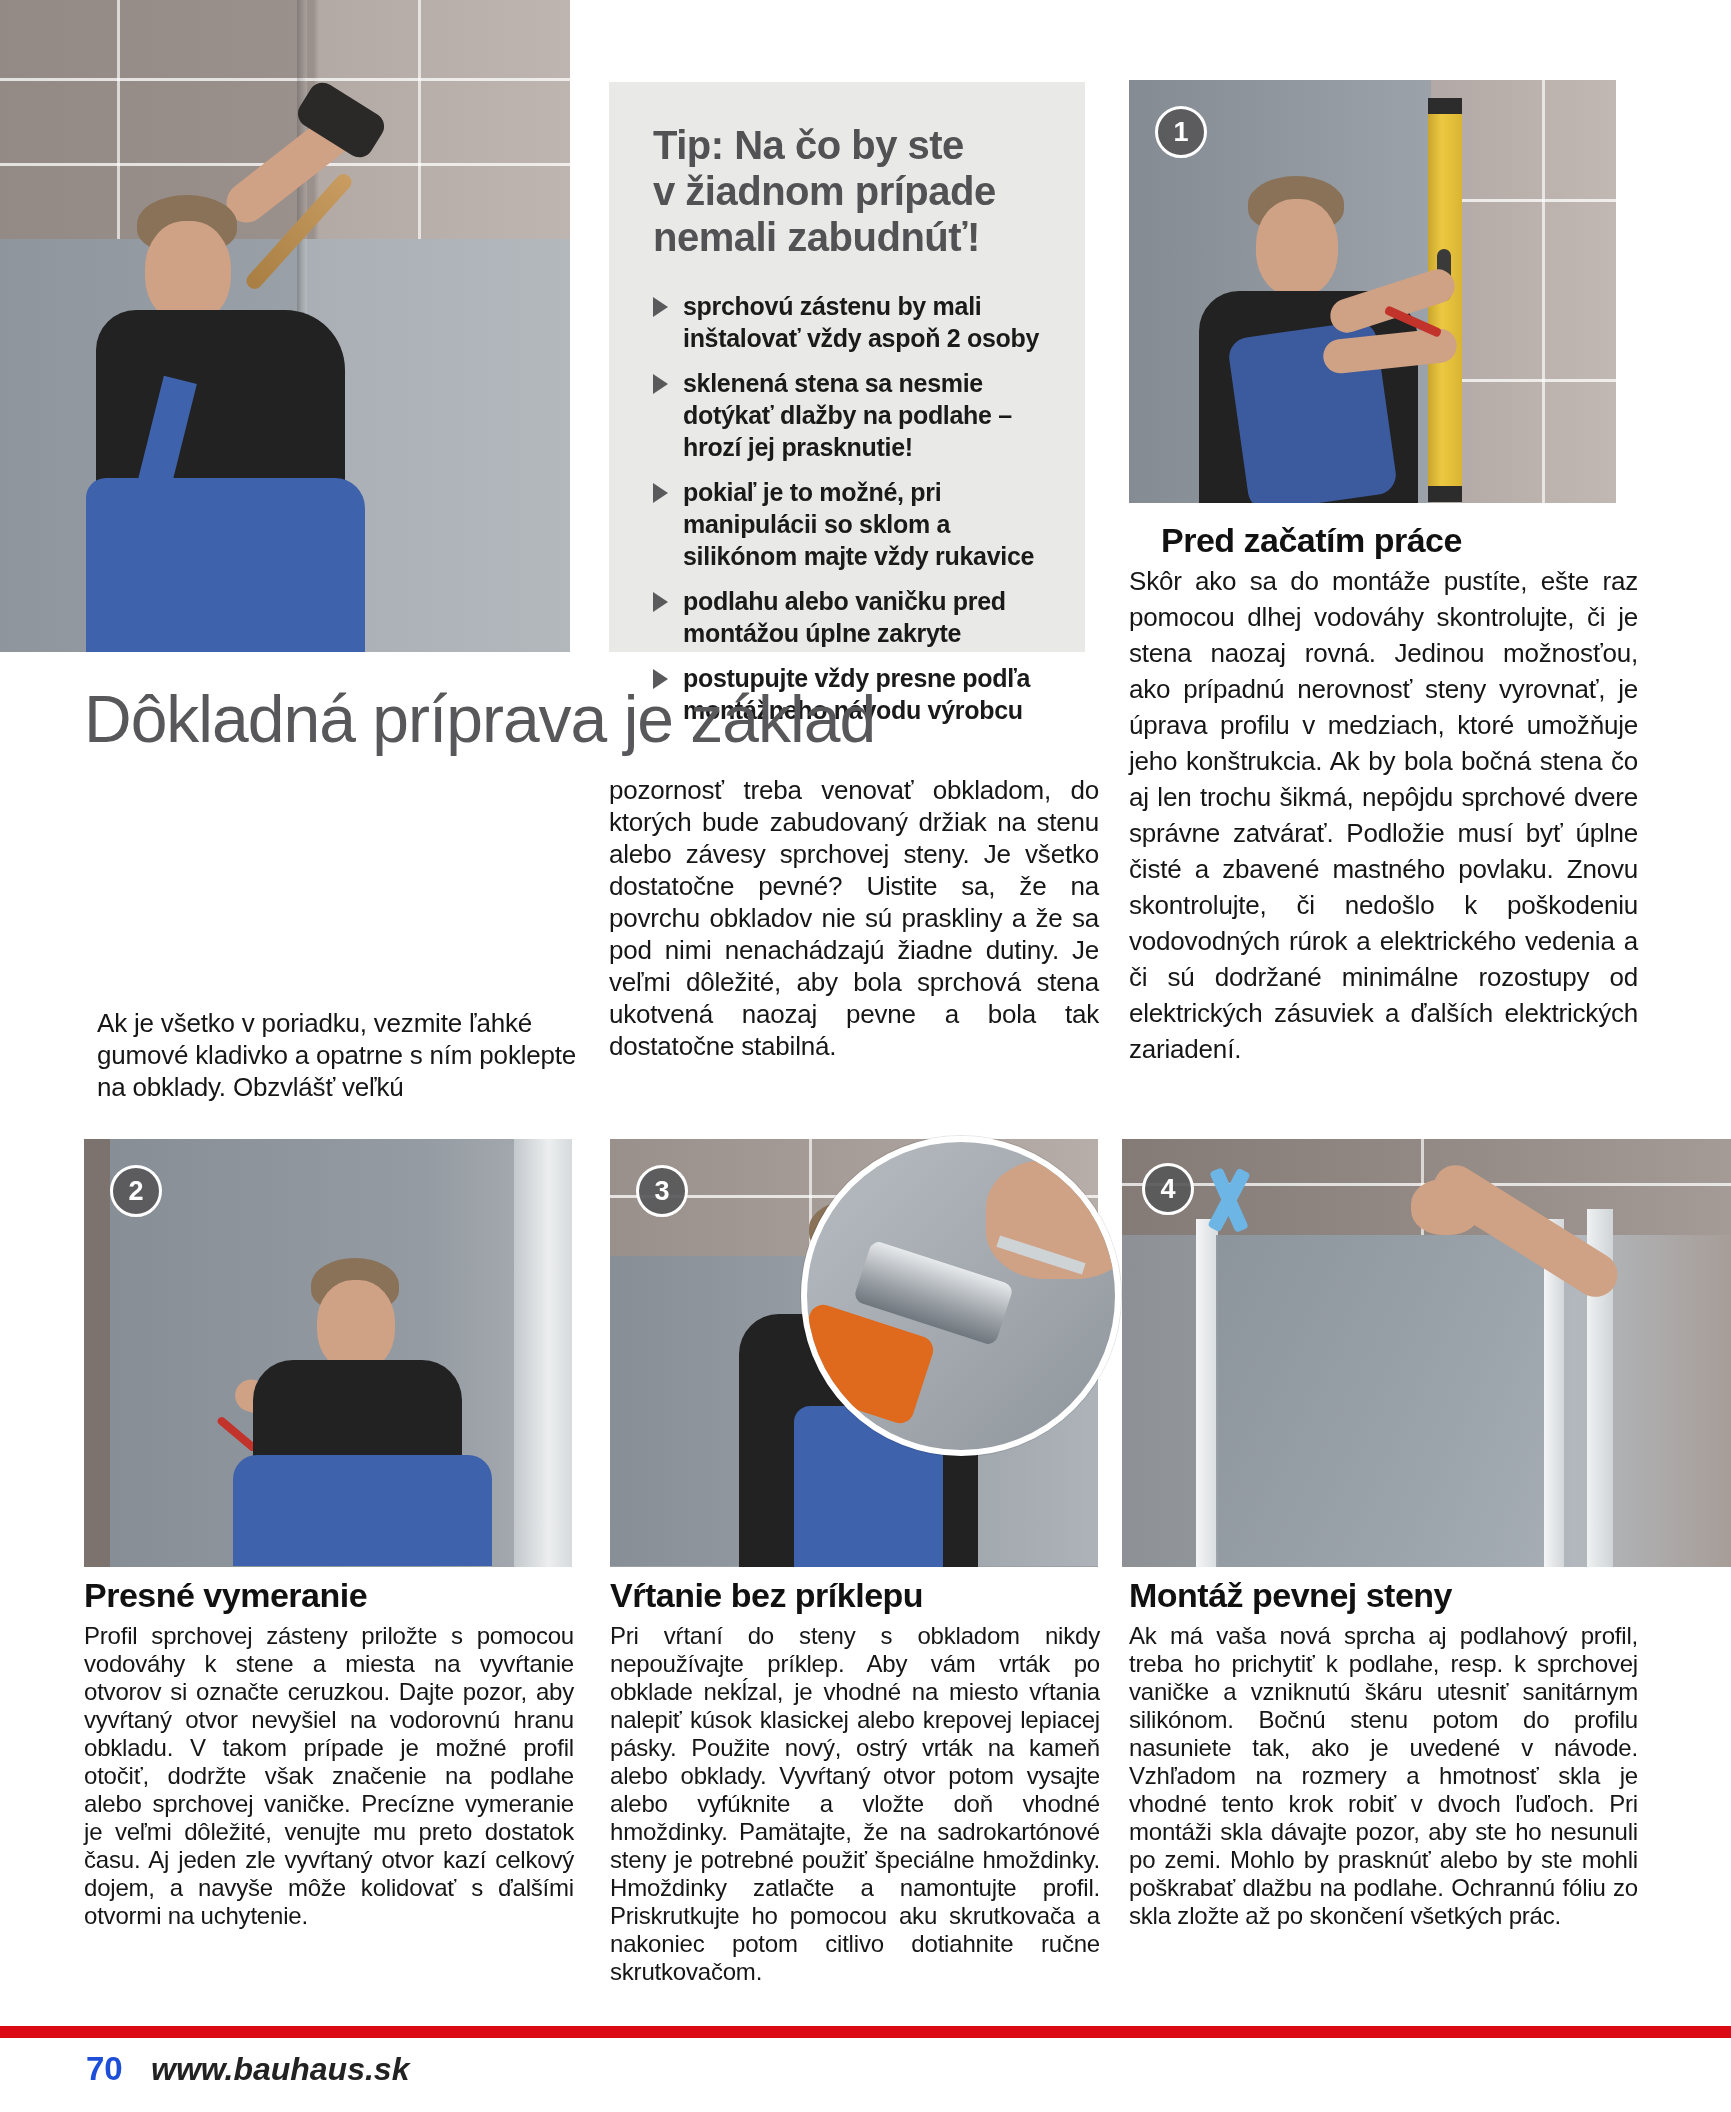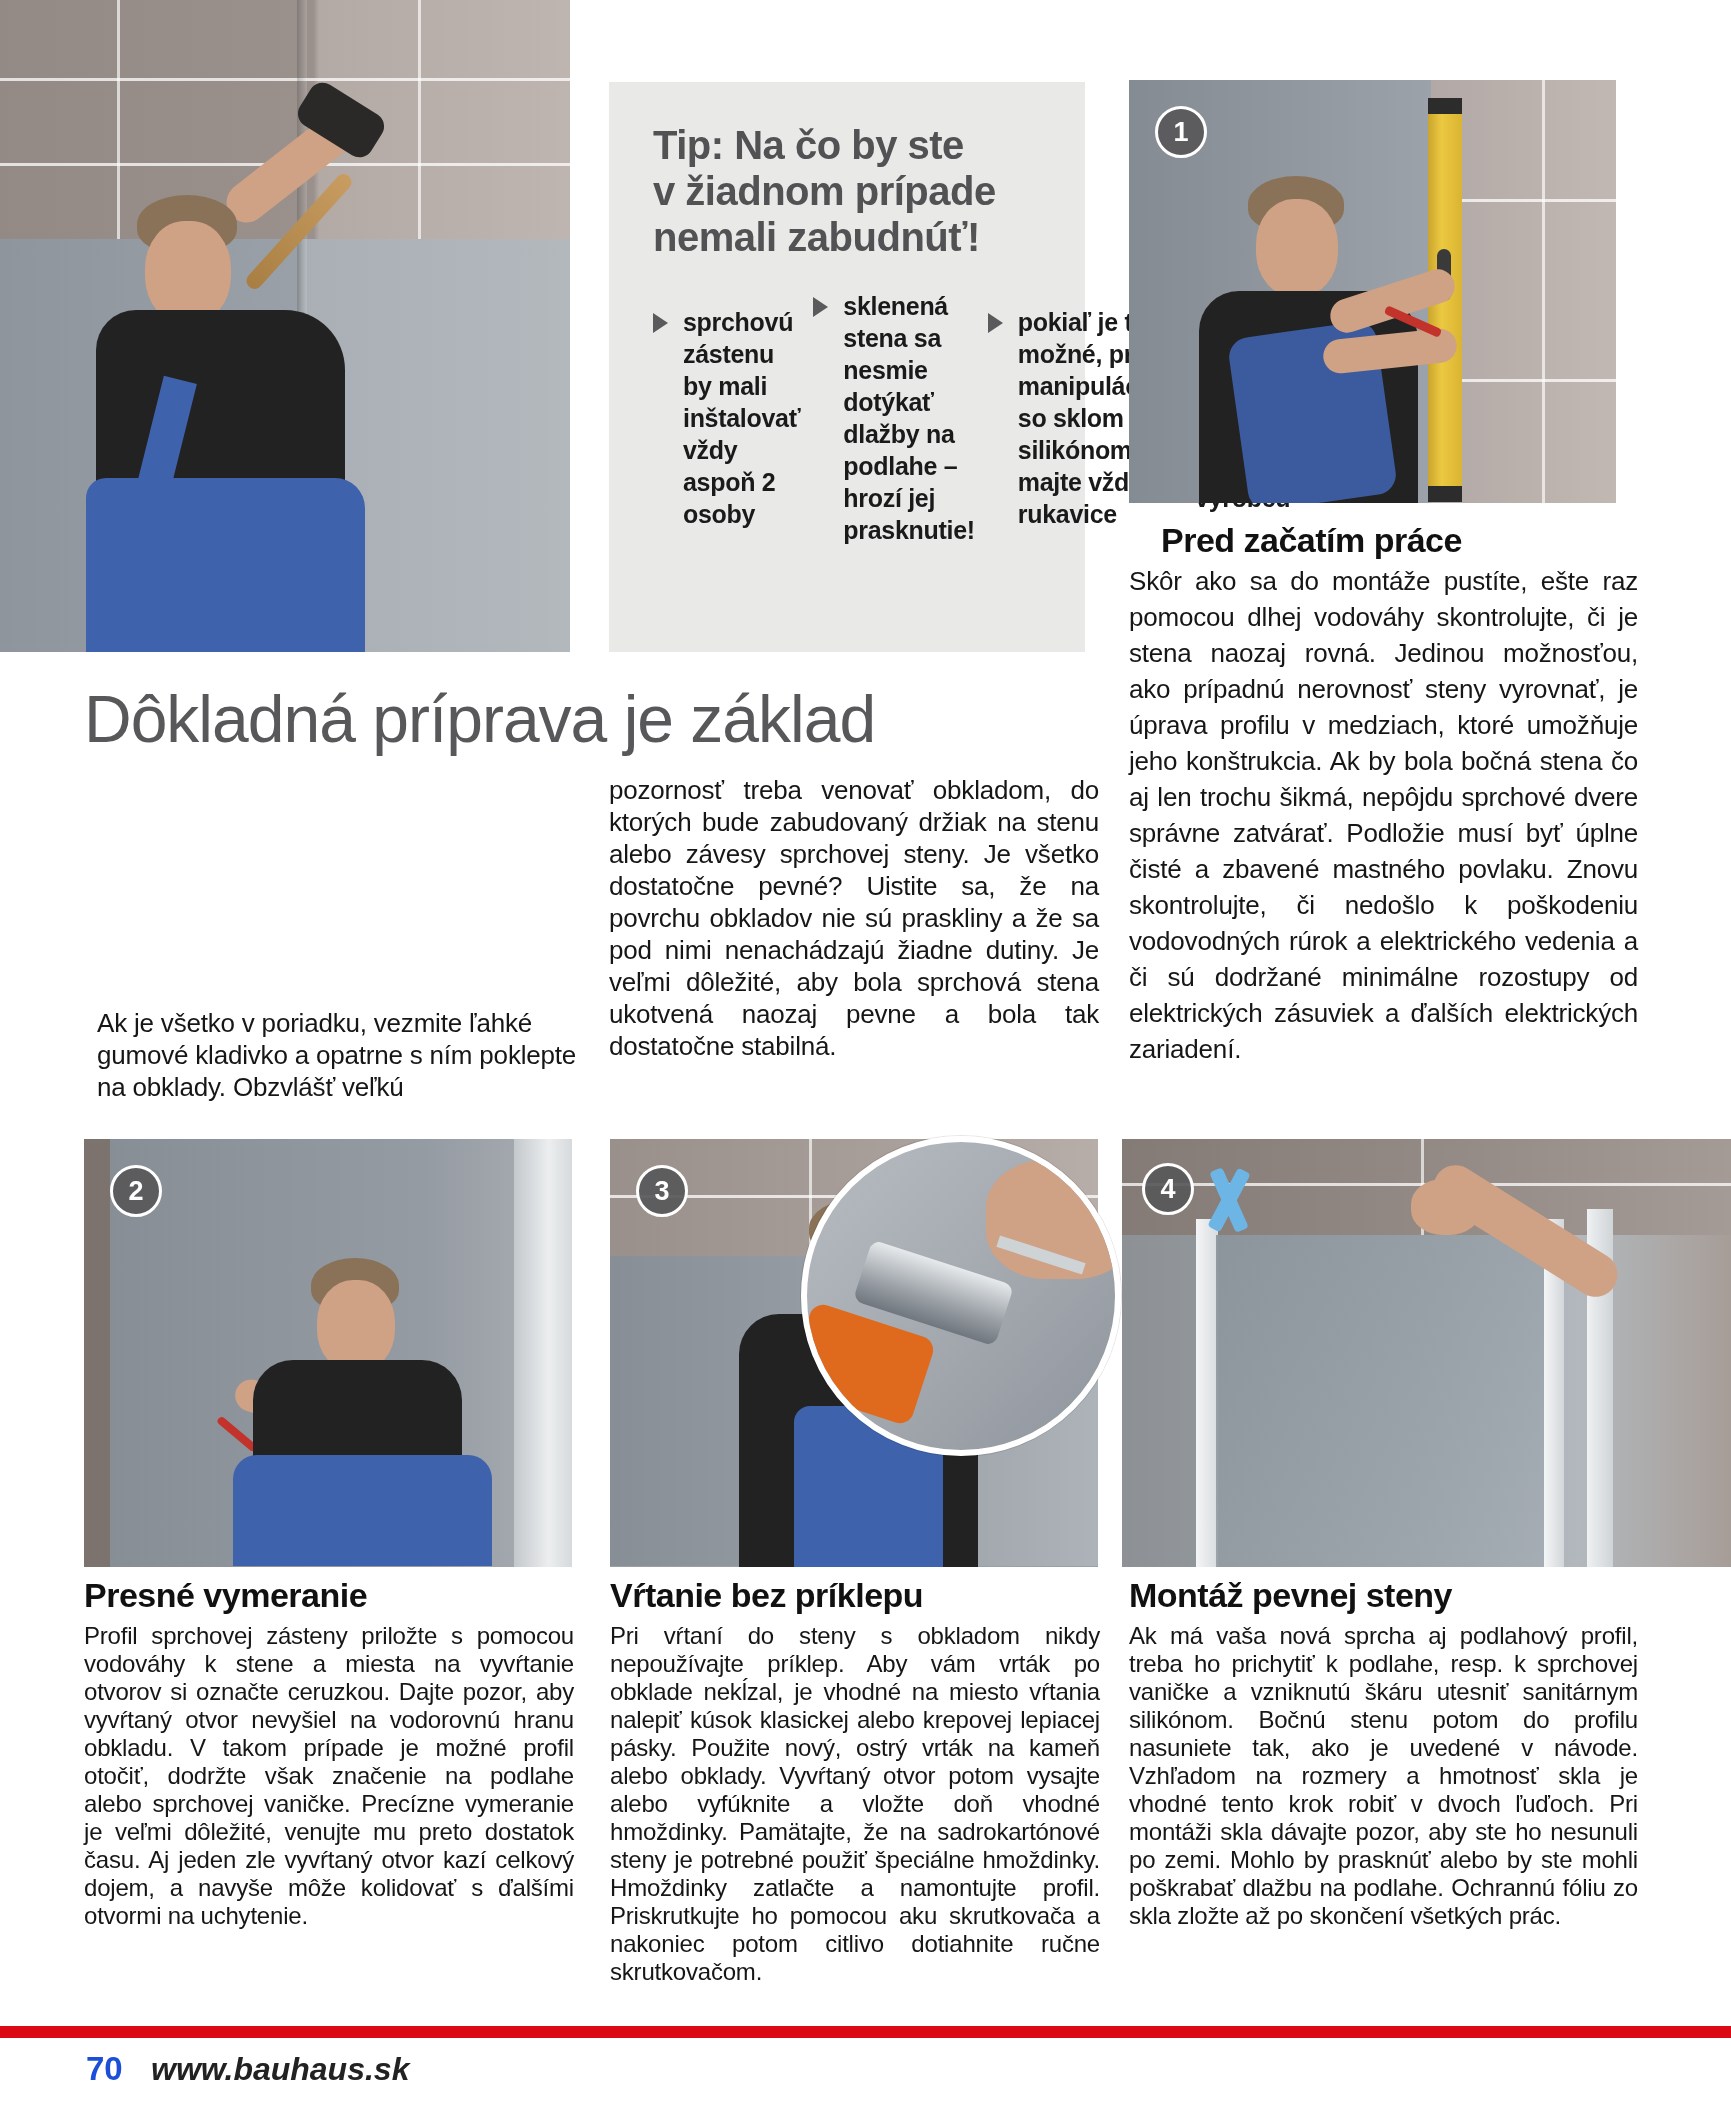--- a/index.html
+++ b/index.html
@@ -92,21 +92,21 @@
   .s4-prof2{position:absolute;left:422px;top:80px;width:20px;height:348px;background:linear-gradient(90deg,#f4f5f6,#d3d7da);}
   .s4-prof3{position:absolute;left:465px;top:70px;width:26px;height:358px;background:linear-gradient(90deg,#eff1f2,#cfd4d7);}
   .s4-arm{position:absolute;left:299px;top:70px;width:209px;height:44px;border-radius:22px;transform:rotate(32deg);}
   .s4-hand{position:absolute;left:289px;top:40px;width:70px;height:56px;border-radius:45%;}
   .tape-x1,.tape-x2{position:absolute;left:100px;top:28px;width:14px;height:66px;border-radius:4px;background:#6cb5e4;}
   .tape-x1{transform:rotate(28deg);} .tape-x2{transform:rotate(-24deg);}
   
   .tipbox{position:absolute;left:609px;top:82px;width:476px;height:570px;background:#e9e9e8;
           box-sizing:border-box;padding:40px 40px 0 44px;}
   .tip-h{font-size:40px;line-height:46px;font-weight:bold;color:#525254;white-space:pre-line;letter-spacing:-0.5px;}
-  .tip-ul{margin-top:30px;display:flex;flex-direction:row;gap:13px;align-items:center;}
+  .tip-ul{margin-top:30px;display:flex;flex-direction:column;gap:13px;}
   .tip-li{display:flex;gap:15px;}
   .tri{width:0;height:0;border-left:15px solid #5a5a5c;border-top:10px solid transparent;
        border-bottom:10px solid transparent;margin-top:7px;flex:none;}
   .tip-li-t{font-size:25px;line-height:32px;font-weight:bold;letter-spacing:-0.3px;}
   .sec-h{position:absolute;font-size:34px;font-weight:bold;letter-spacing:-0.5px;color:#111;}
   .body-t{position:absolute;text-align:justify;letter-spacing:-0.2px;color:#161616;}
   .t-top{font-size:26px;line-height:36px;}
   .t-mid{font-size:26px;line-height:32px;}
   .t-bot{font-size:24px;line-height:28px;}
   .bold{font-weight:bold;}
@@ -152,20 +152,24 @@
       <div class="tip-li">
         <span class="tri"></span>
         <span class="tip-li-t">sklenená stena sa nesmie dotýkať dlažby na podlahe – hrozí jej prasknutie!</span>
       </div>
       <div class="tip-li">
         <span class="tri"></span>
         <span class="tip-li-t">pokiaľ je to možné, pri manipulácii so sklom a silikónom majte vždy rukavice</span>
       </div>
       <div class="tip-li">
         <span class="tri"></span>
+        <span class="tip-li-t">podlahu alebo vaničku pred montážou úplne zakryte</span>
+      </div>
+      <div class="tip-li">
+        <span class="tri"></span>
         <span class="tip-li-t">postupujte vždy presne podľa montážneho návodu výrobcu</span>
       </div>
     </div>
   </div>
 
   <div class="ph" style="left:1129px;top:80px;width:487px;height:423px;">
     <div class="s1-wall"></div>
     <div class="s1-tiles">
       <div class="grout-h" style="top:119px;"></div>
       <div class="grout-h" style="top:299px;"></div>

